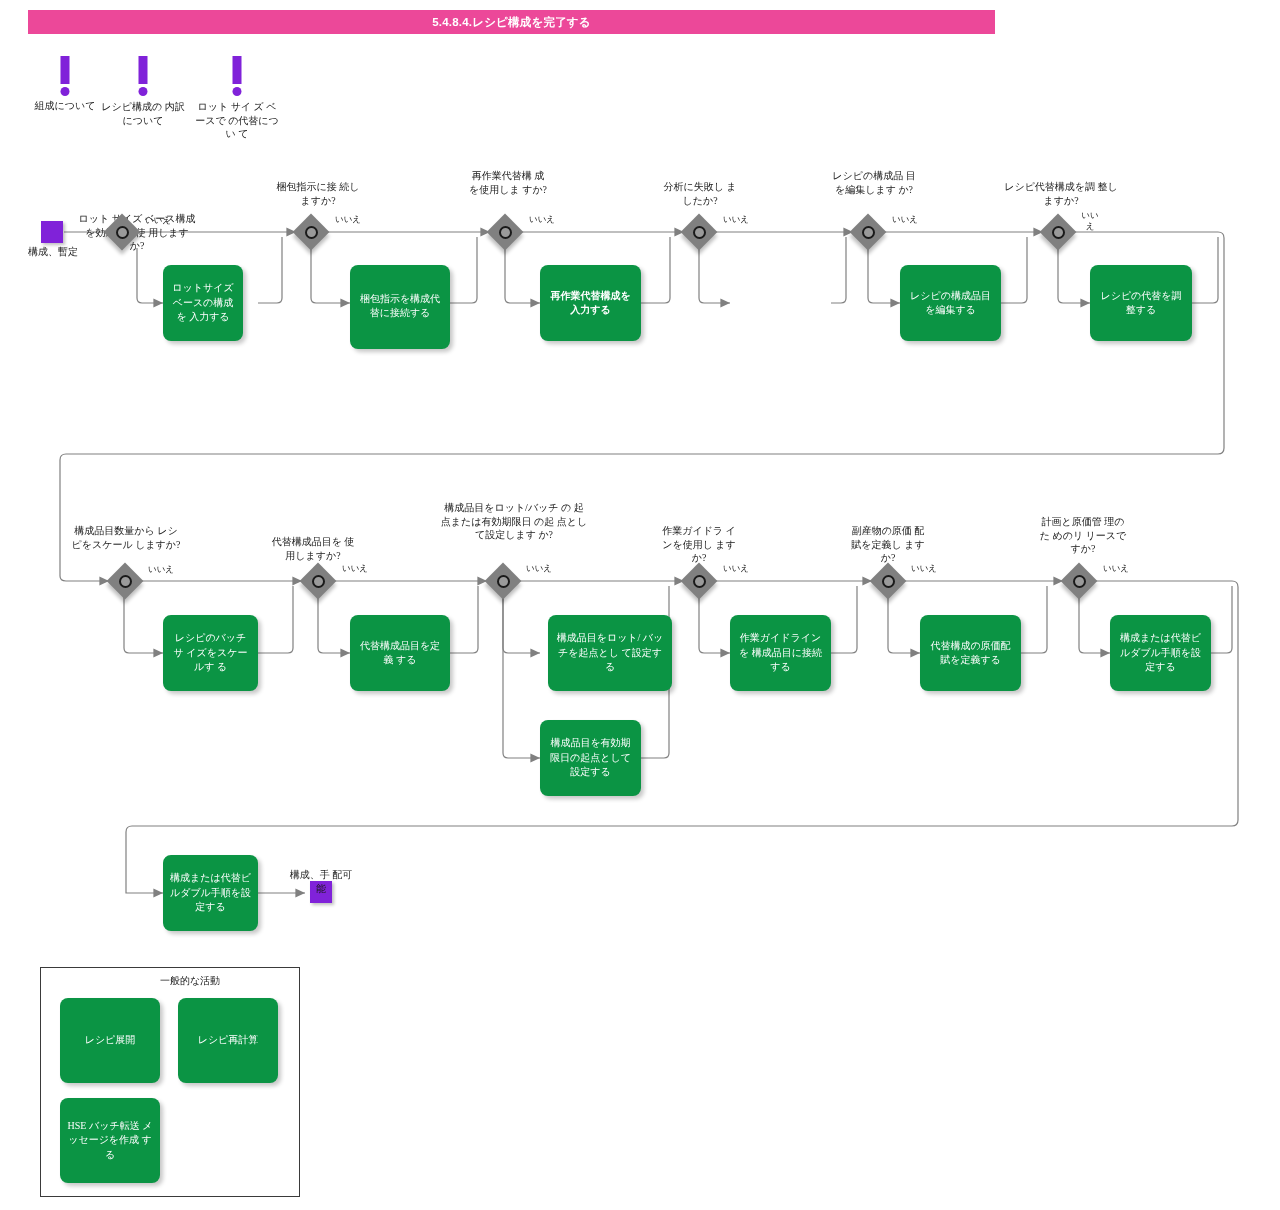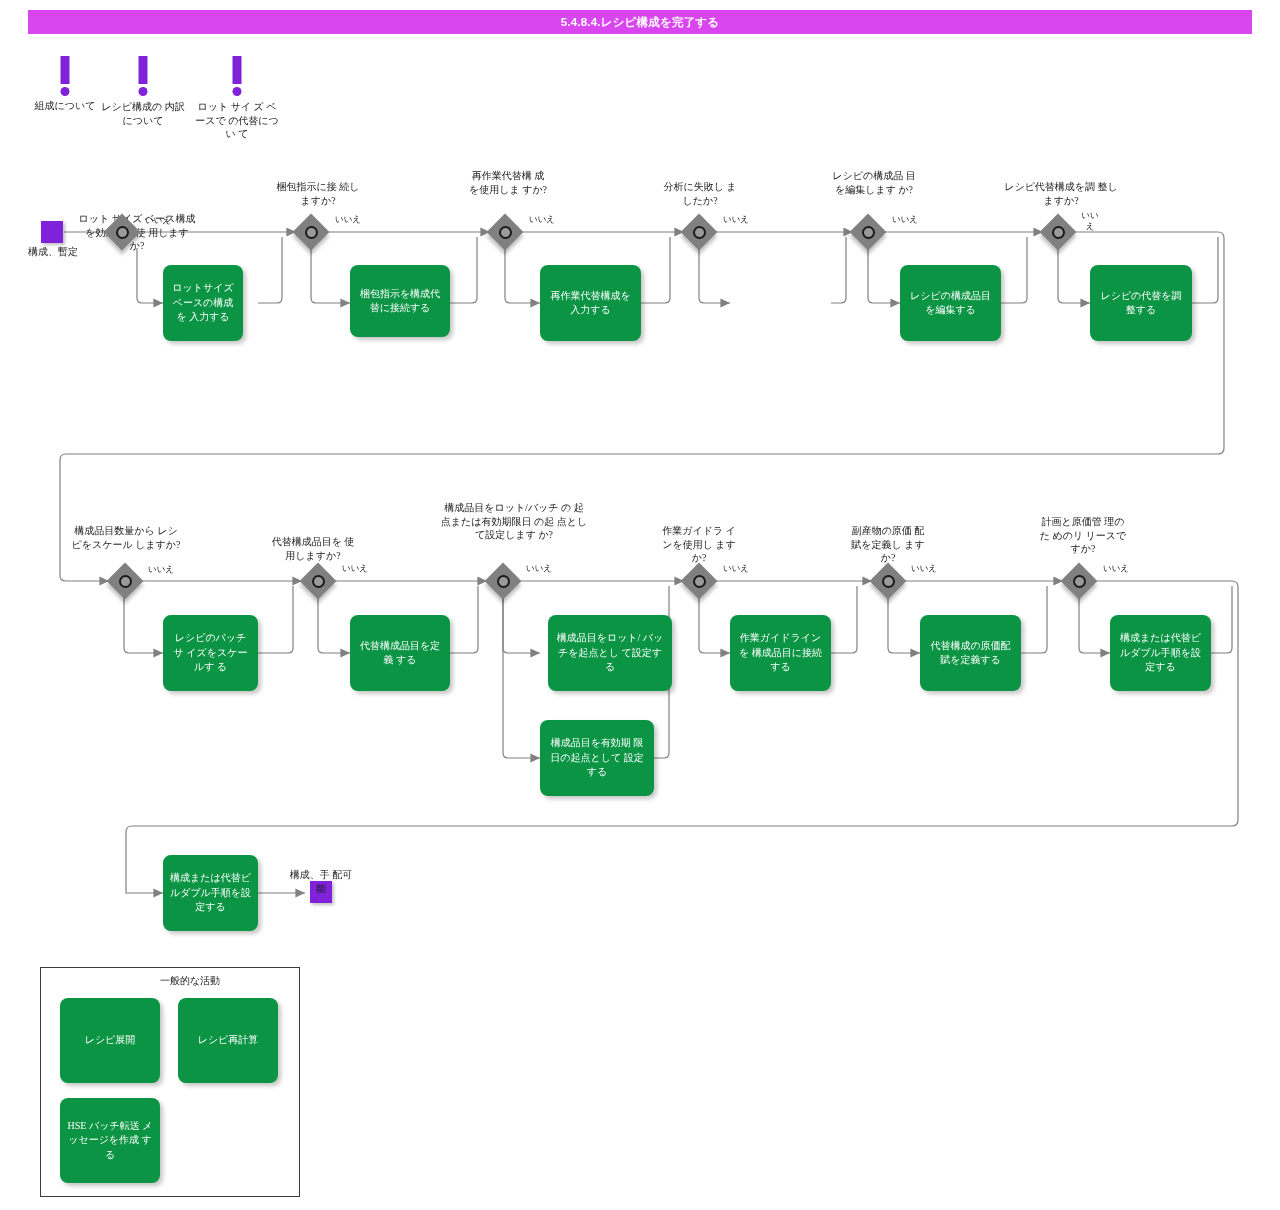--- a/index.html
+++ b/index.html
@@ -12,22 +12,22 @@
     position: relative;
     width: 1280px;
     height: 1210px;
     background: #ffffff;
     overflow: hidden;
   }
   
   .titlebar {
     position: absolute;
     left: 28px; top: 10px;
-    width: 1224px; height: 24px;
-    background: #d946ef;
+    width: 967px; height: 24px;
+    background: #ec4899;
     color: #ffffff;
     font-family: "Liberation Sans", sans-serif;
     font-size: 11.5px;
     font-weight: bold;
     display: flex;
     align-items: center;
     justify-content: center;
     letter-spacing: .2px;
   }
   
@@ -256,22 +256,22 @@
   <div class="no-label" style="left:887px; top:214px; width:36px;">いいえ</div>
 
   <div class="dlabel" style="left:1004px; top:180px; width:114px;">レシピ代替構成を調 整しますか?</div>
   <div class="decision" style="left:1042px; top:216px;">
       <div class="dia"></div>
       <div class="ring"></div>
     </div>
   <div class="no-label" style="left:1078px; top:210px; width:24px;">いいえ</div>
 
   <div class="node" style="left:163px; top:265px; width:80px; height:76px;">ロットサイズ ベースの構成を 入力する</div>
-  <div class="node" style="left:350px; top:265px; width:100px; height:72px;">梱包指示を構成代 替に接続する</div>
-  <div class="node" style="left:540px; top:265px; width:101px; height:76px;">再作業代替構成を 入力する</div>
+  <div class="node" style="left:350px; top:265px; width:100px; height:84px;font-family:Liberation Mono, monospace;">梱包指示を構成代 替に接続する</div>
+  <div class="node" style="left:540px; top:265px; width:101px; height:76px;font-weight:bold;">再作業代替構成を 入力する</div>
   <div class="node" style="left:900px; top:265px; width:101px; height:76px;">レシピの構成品目 を編集する</div>
   <div class="node" style="left:1090px; top:265px; width:102px; height:76px;">レシピの代替を調 整する</div>
 
   <div class="dlabel" style="left:70px; top:524px; width:112px;">構成品目数量から レシピをスケール しますか?</div>
   <div class="decision" style="left:109px; top:565px;">
       <div class="dia"></div>
       <div class="ring"></div>
     </div>
   <div class="no-label" style="left:143px; top:564px; width:36px;">いいえ</div>
 
@@ -306,21 +306,21 @@
   <div class="dlabel" style="left:1038px; top:515px; width:90px;">計画と原価管 理のた めのリ リースですか?</div>
   <div class="decision" style="left:1063px; top:565px;">
       <div class="dia"></div>
       <div class="ring"></div>
     </div>
   <div class="no-label" style="left:1098px; top:563px; width:36px;">いいえ</div>
 
   <div class="node" style="left:350px; top:615px; width:100px; height:76px;">代替構成品目を定 義 する</div>
   <div class="node" style="left:163px; top:615px; width:95px; height:76px;">レシピのバッチ サ イズをスケールす る</div>
   <div class="node" style="left:540px; top:615px; width:124px; height:76px;margin-left:8px;">構成品目をロット/ バッチを起点とし て設定する</div>
-  <div class="node" style="left:540px; top:720px; width:114px; height:76px;">構成品目を有効期 限日の起点として 設定する</div>
+  <div class="node" style="left:540px; top:720px; width:101px; height:76px;">構成品目を有効期 限日の起点として 設定する</div>
   <div class="node" style="left:730px; top:615px; width:101px; height:76px;">作業ガイドライン を 構成品目に接続 する</div>
   <div class="node" style="left:920px; top:615px; width:101px; height:76px;">代替構成の原価配 賦を定義する</div>
   <div class="node" style="left:1110px; top:615px; width:101px; height:76px;">構成または代替ビ ルダブル手順を設 定する</div>
 
   <div class="node" style="left:163px; top:855px; width:95px; height:76px;">構成または代替ビ ルダブル手順を設 定する</div>
   <div class="terminator" style="left:310px; top:881px;"></div>
   <div class="term-label" style="left:287px; top:868px; width:68px;">構成、手 配可能</div>
 
   <div class="group-title" style="left:90px; top:950px; width:200px;">一般的な活動</div>
   <div class="group-box" style="left:40px; top:967px; width:260px; height:230px;"></div>

